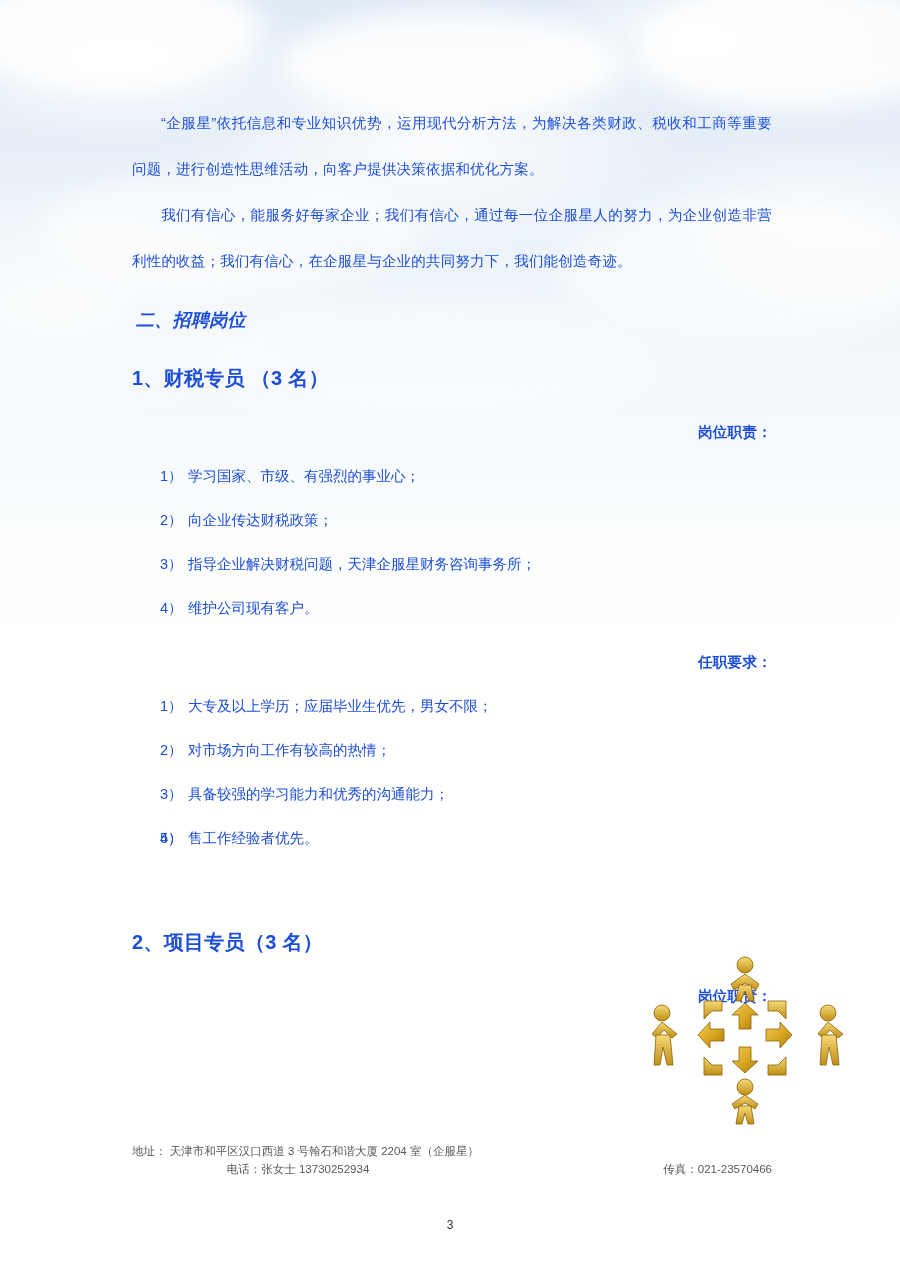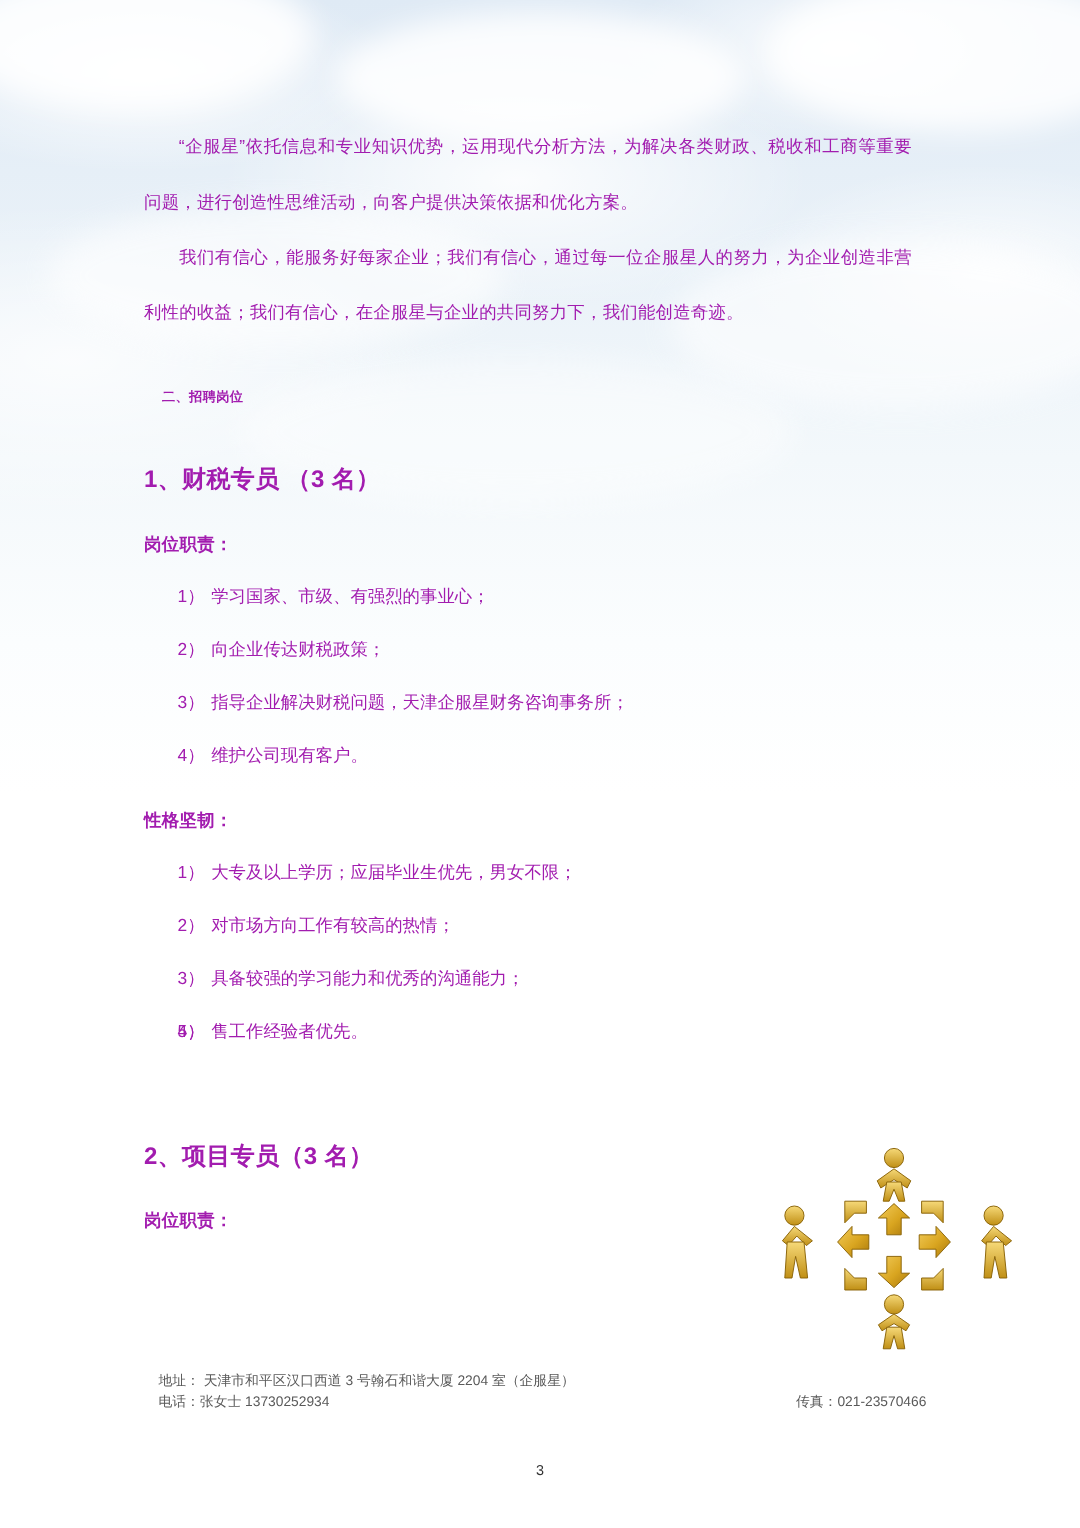--- a/index.html
+++ b/index.html
@@ -29,55 +29,57 @@
     position: absolute;
     background: rgba(255,255,255,0.85);
     border-radius: 50%;
     filter: blur(12px);
     pointer-events: none;
   }
 
   
   .content {
     position: absolute;
-    left: 120px;
+    left: 132px;
     top: 100px;
     width: 640px;
-    color: #a21caf;
+    color: #1d4ed8;
   }
 
   .para {
     font-size: 14.5px;
     line-height: 46px;
     letter-spacing: 0.2px;
     margin: 0 0 0 0;
     text-align: justify;
   }
   .para .indent { display: inline-block; width: 2em; }
 
   .heading {
-    font-size: 11px;
+    font-size: 18px;
     font-weight: bold;
     line-height: 44px;
-    margin: 15px;
+    margin: 4px;
     letter-spacing: 0.3px;
+    font-style: italic;
   }
   .heading2 {
     font-size: 20px;
     font-weight: bold;
     line-height: 44px;
     margin: 0;
     letter-spacing: 0.3px;
   }
   .sublabel {
     font-size: 14.5px;
     font-weight: bold;
     line-height: 44px;
     margin: 0;
     letter-spacing: 0.3px;
+    text-align: right;
   }
 
   ol.numlist {
     list-style: none;
     margin: 0;
     padding: 0;
   }
   ol.numlist li {
     font-size: 14.5px;
     line-height: 44px;
@@ -116,21 +118,22 @@
     width: 640px;
     color: #4d4d4d;
     font-size: 11.5px;
     line-height: 18px;
   }
   .footer .line1 { color: #595959; }
   .footer .line2 { color: #595959; }
   .footer .line3 {
     color: #595959;
     display: flex;
-    justify-content: space-between;
+    justify-content: flex-end;
+    gap: 44px;
   }
   .footer .line3 .fax { margin-left: 250px; }
   .pagenum {
     position: absolute;
     left: 0;
     top: 1218px;
     width: 900px;
     text-align: center;
     font-size: 12px;
     color: #333;
@@ -168,21 +171,21 @@
 
   <ol class="numlist">
     <li><span class="num">1）</span><span>学习国家、市级、有强烈的事业心；</span></li>
     <li><span class="num">2）</span><span>向企业传达财税政策；</span></li>
     <li><span class="num">3）</span><span>指导企业解决财税问题，天津企服星财务咨询事务所；</span></li>
     <li><span class="num">4）</span><span>维护公司现有客户。</span></li>
   </ol>
 
   <div class="spacer-sm"></div>
 
-  <p class="sublabel">性格坚韧：</p>
+  <p class="sublabel">任职要求：</p>
 
   <ol class="numlist">
     <li><span class="num">1）</span><span>大专及以上学历；应届毕业生优先，男女不限；</span></li>
     <li><span class="num">2）</span><span>对市场方向工作有较高的热情；</span></li>
     <li><span class="num">3）</span><span>具备较强的学习能力和优秀的沟通能力；</span></li>
     <li><span class="num">4）</span></li>
     <li><span class="num">5）</span><span class="wrap2">售工作经验者优先。</span></li>
   </ol>
 
   <div class="spacer-lg"></div>

